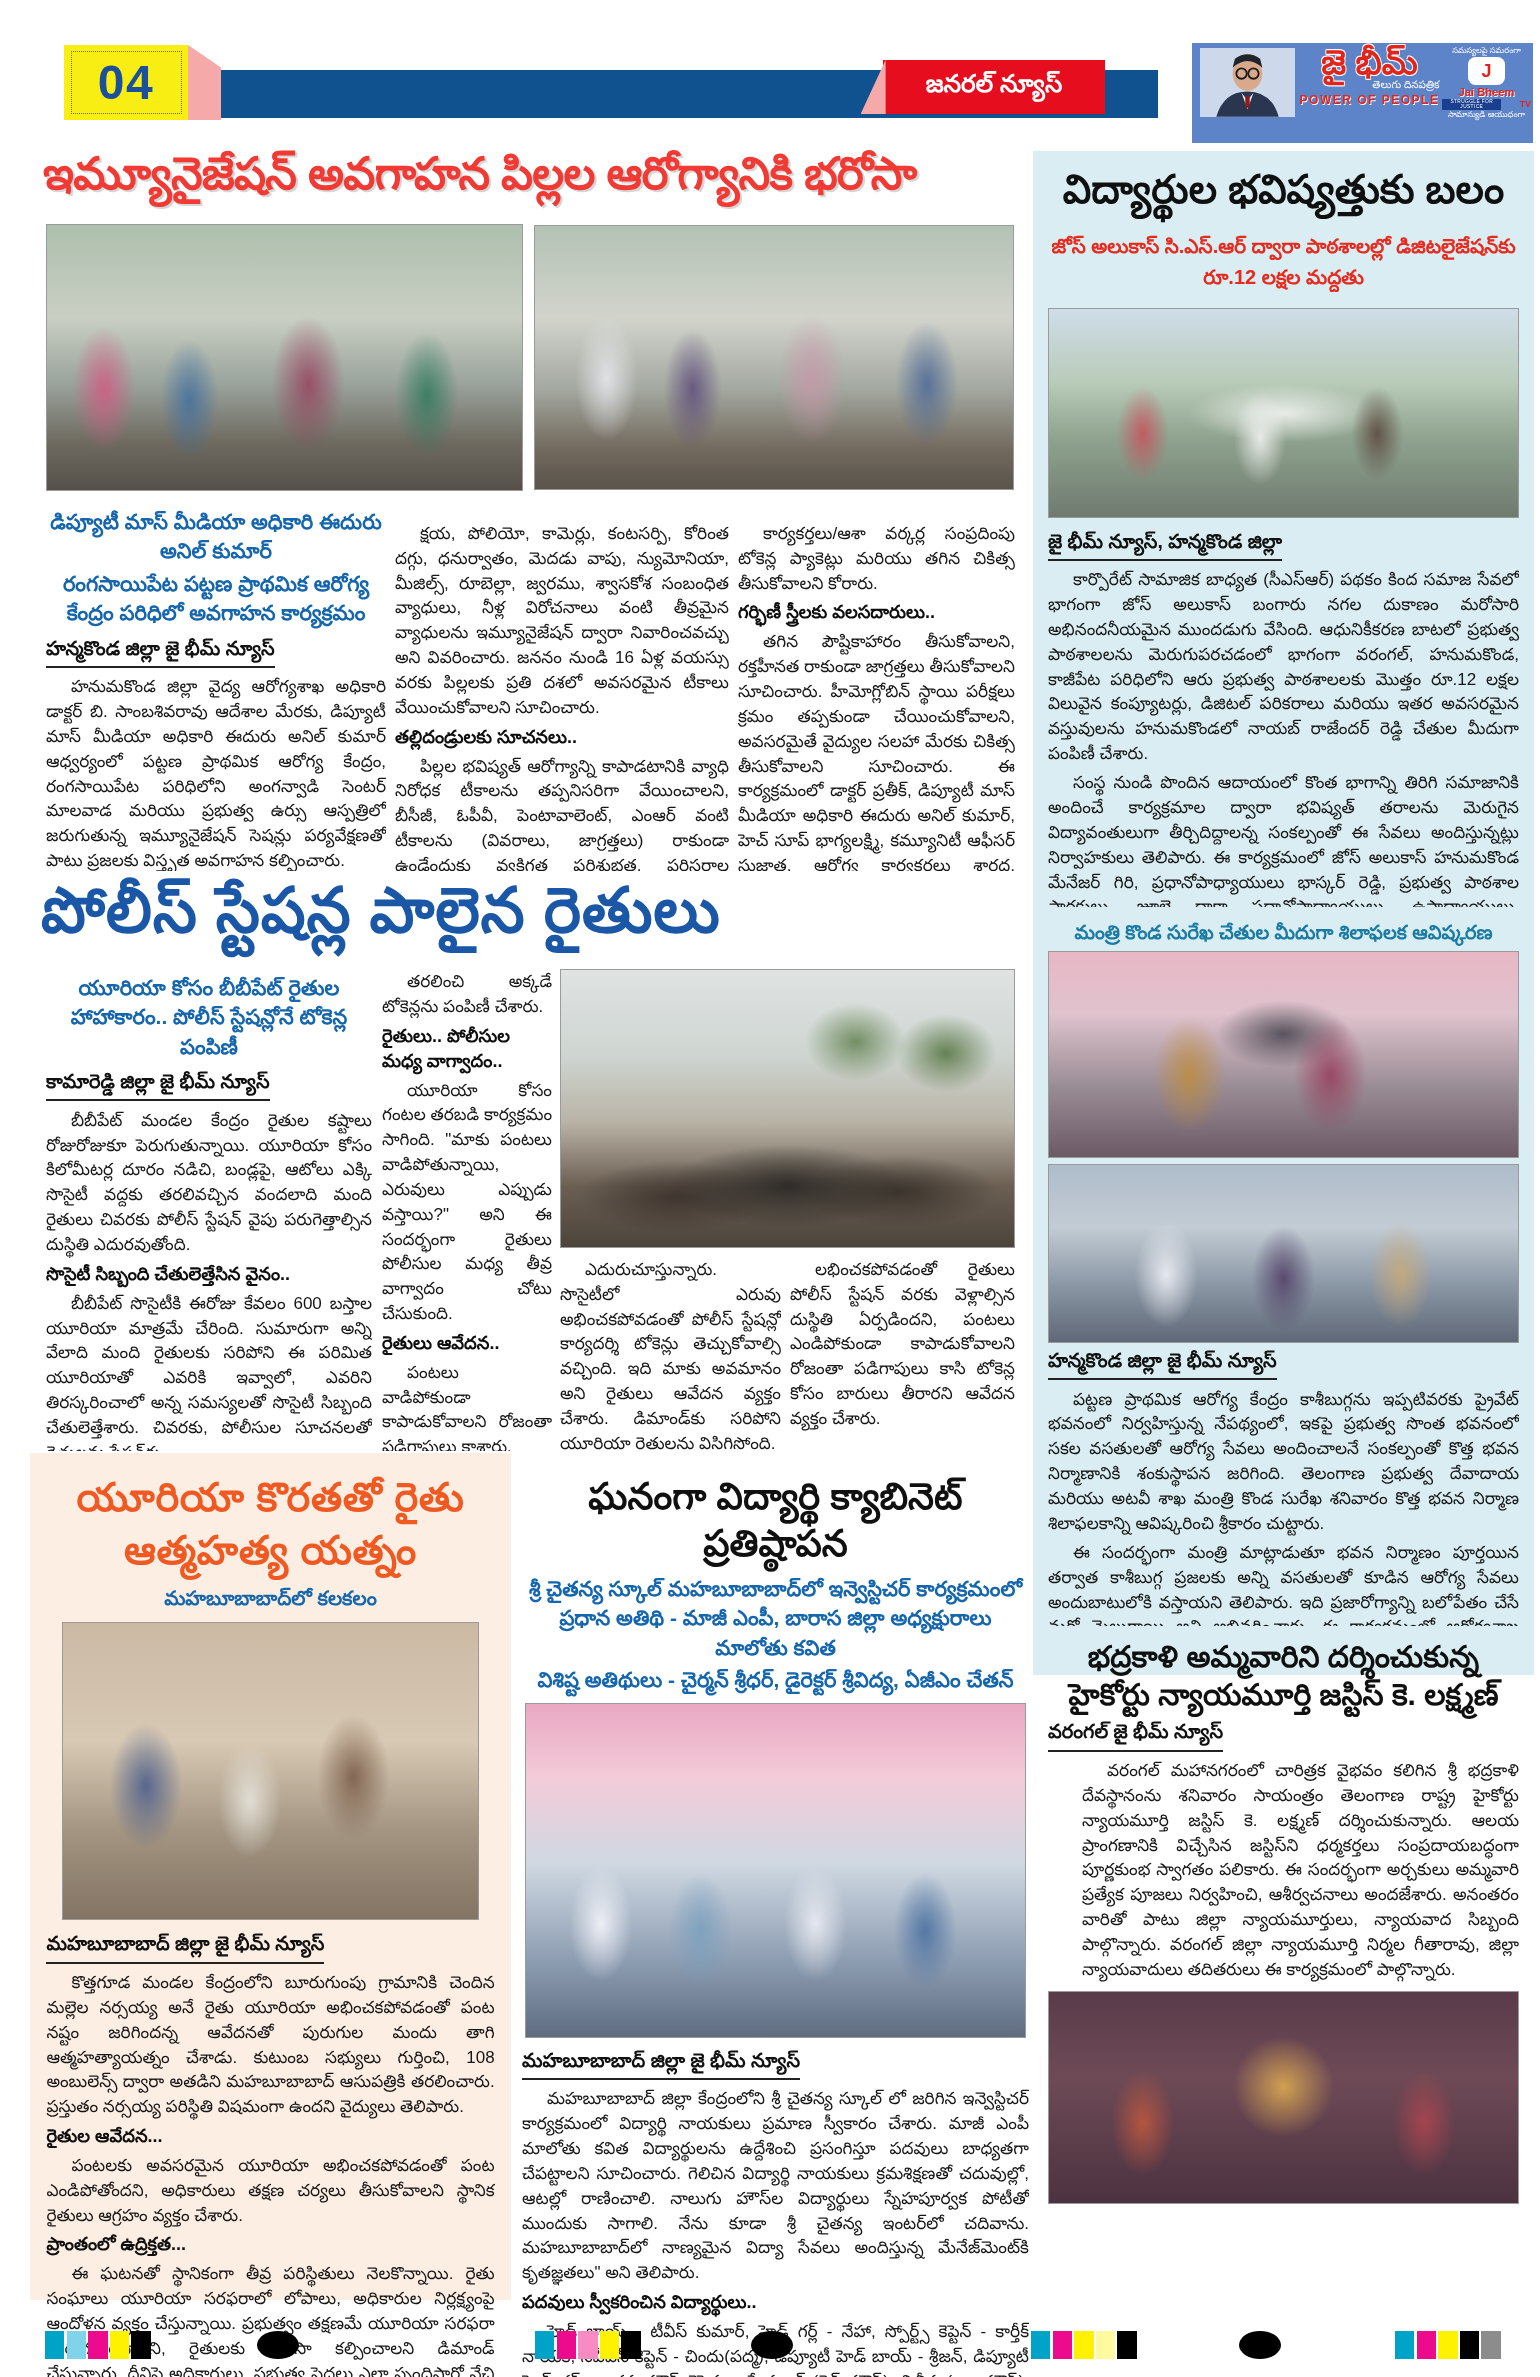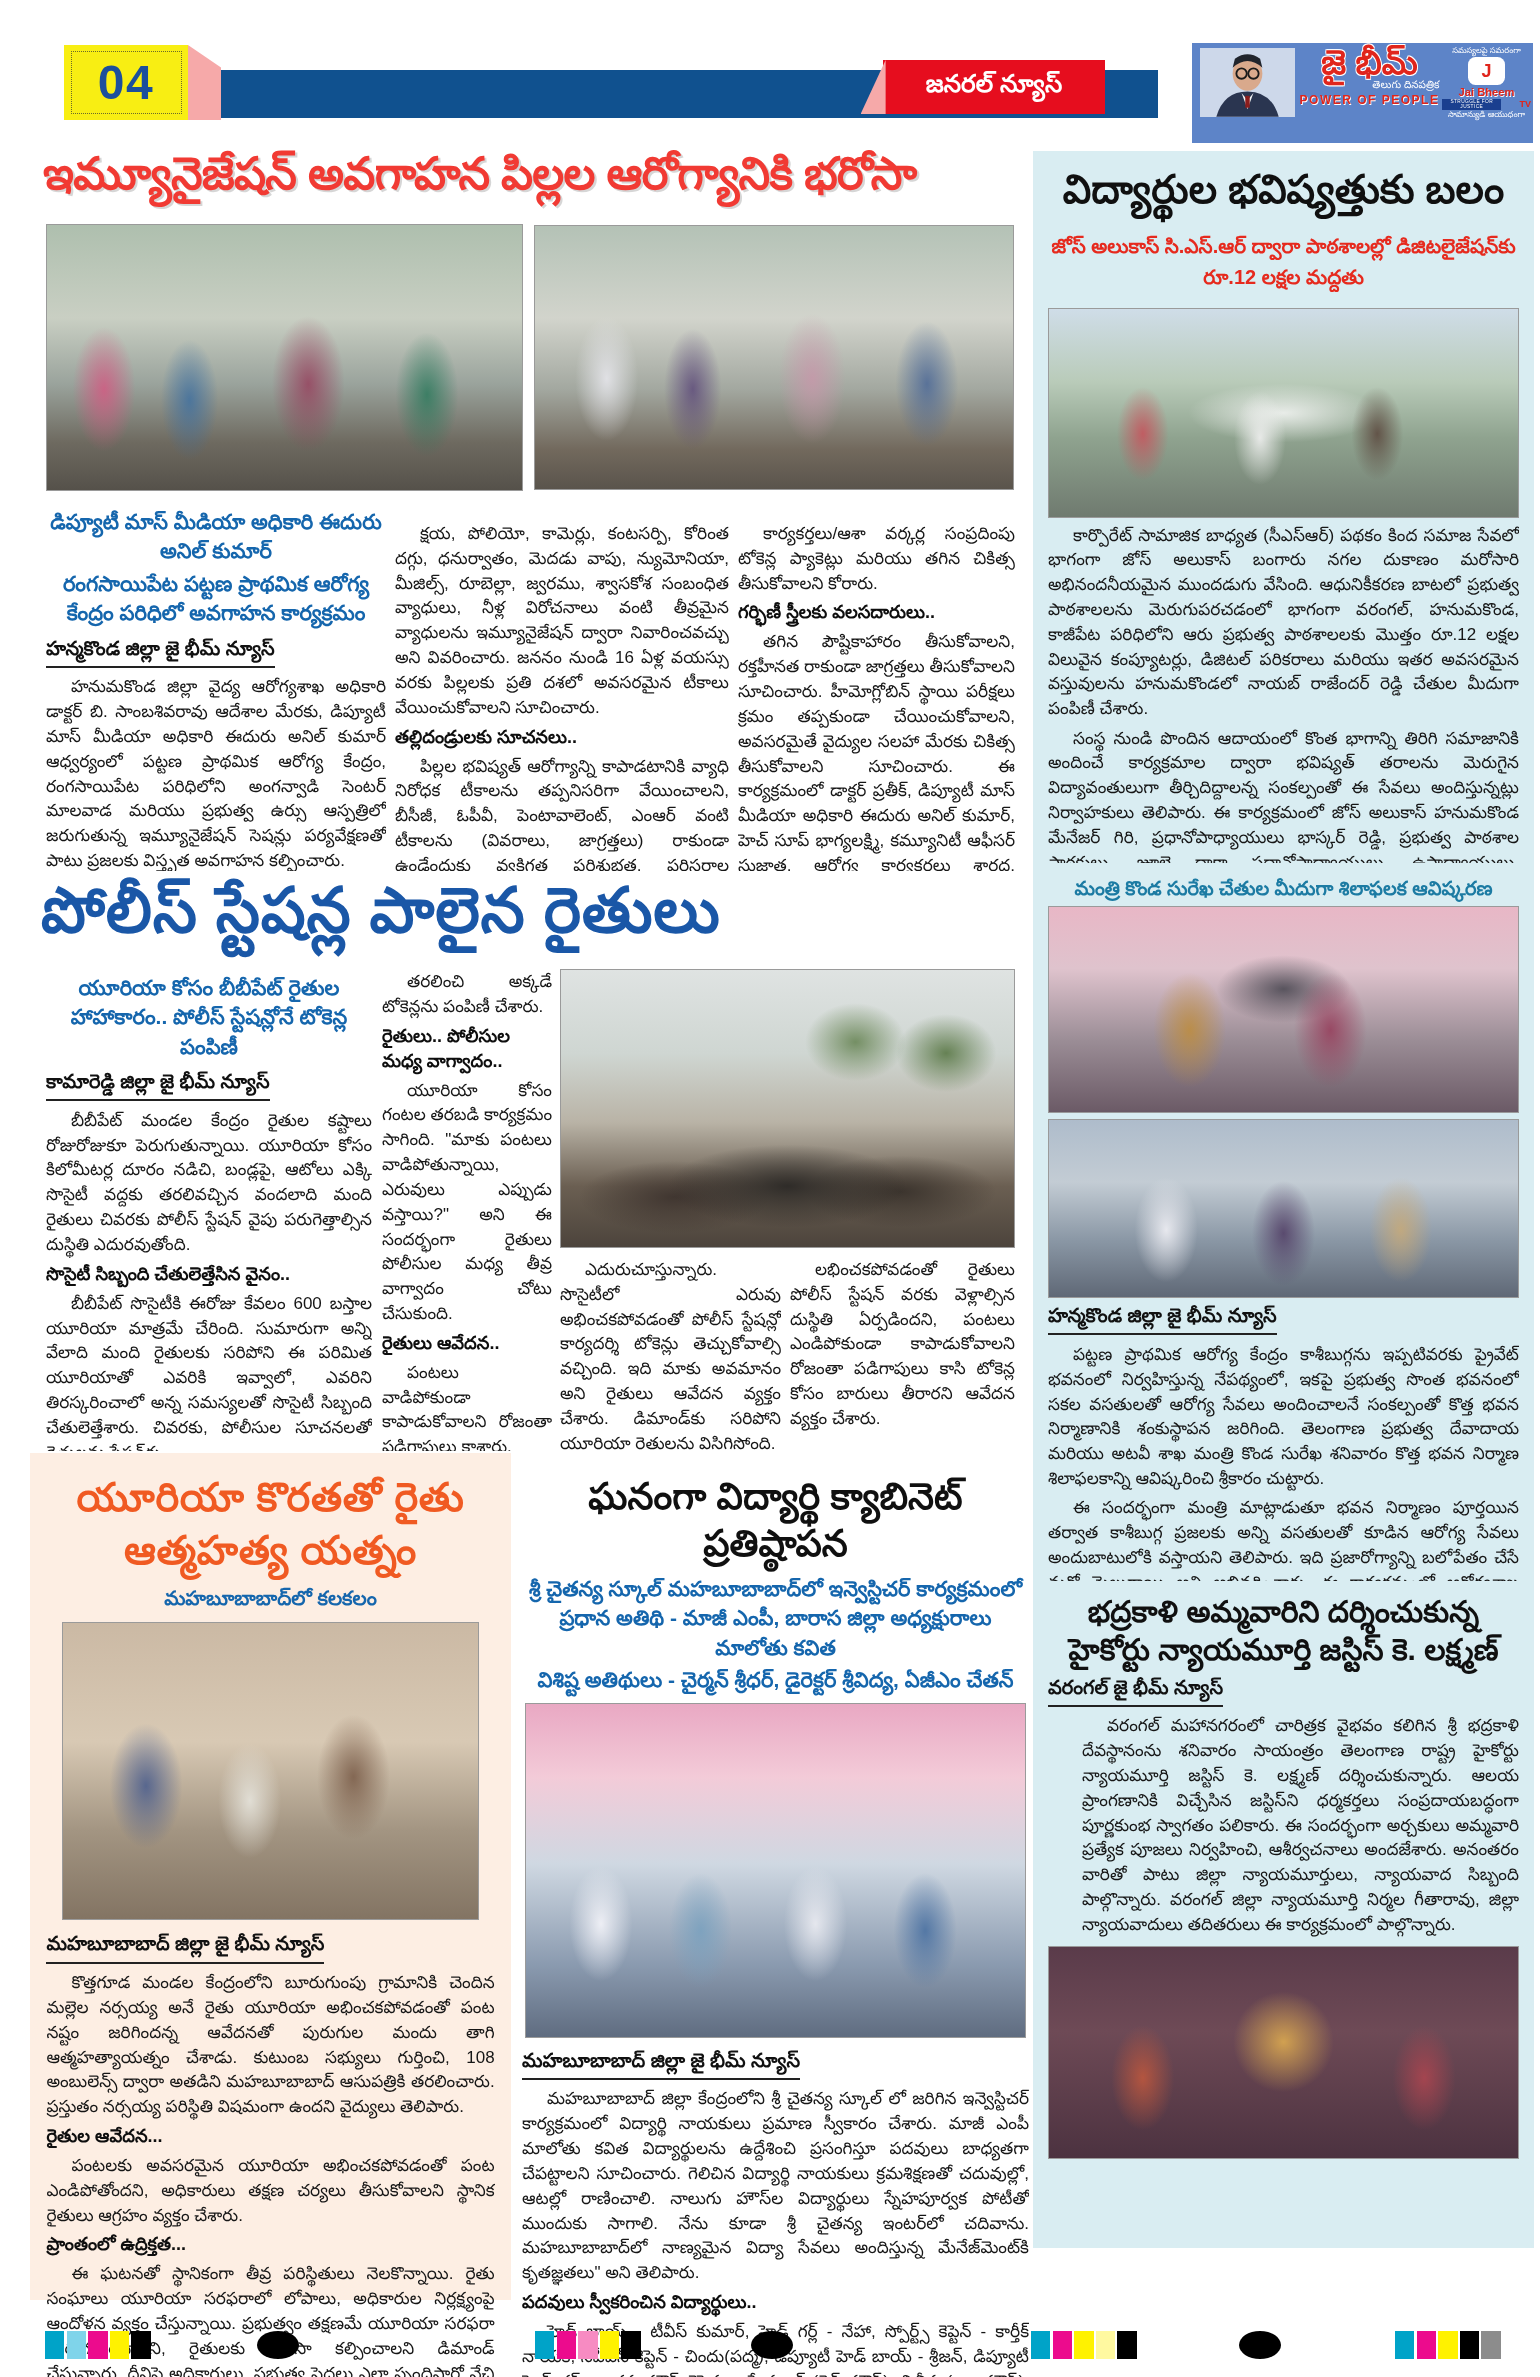--- a/index.html
+++ b/index.html
@@ -53,21 +53,21 @@
   .subhead{color:#1566ad;font-weight:700;text-align:center;font-size:21px;line-height:1.4;margin:3px 0;}
   .subred{color:#e62a1e;font-weight:700;text-align:center;font-size:20px;line-height:1.55;margin:15px 0;}
   .subteal{color:#1c7ba3;font-weight:700;text-align:center;font-size:19.4px;line-height:1.4;margin:4.5px 0;}
   .dateline{font-weight:700;font-size:19.4px;color:#111;border-bottom:2.2px solid #222;display:inline-block;padding-bottom:2.2px;margin:6px 0 7.5px;}
   .para{font-size:17px;line-height:1.46;text-align:justify;text-indent:25px;margin:0 0 4.5px;color:#161616;}
   .ihead{font-weight:700;font-size:18px;margin:6px 0 3px;color:#0e0e0e;}
   .colbody{overflow:hidden;}
   .hl-orange{font-size:40px;color:#f05a22;font-weight:800;text-align:center;line-height:1.32;letter-spacing:0.7px;}
   .pinkbox{left:30px;top:1453px;width:481px;height:847px;background:#fdeee3;padding:18px 16.4px;box-sizing:border-box;}
   .midart{left:522px;top:1473px;width:507px;height:863px;box-sizing:border-box;}
-  .rightcol{left:1033px;top:151px;width:501px;height:2097px;background:#d9edf2;padding:13.4px 15px;box-sizing:border-box;}
+  .rightcol{left:1033px;top:151px;width:501px;height:1524px;background:#d9edf2;padding:13.4px 15px;box-sizing:border-box;}
   
   .cbar{top:2331px;height:28px;display:flex;gap:2.2px;}
   .swatch{display:inline-block;width:19.4px;height:28px;}
   .oval{top:2331px;width:42px;height:28px;background:#000;border-radius:50%;}
 </style>
 </head>
 <body>
 
 <div id="page">
 
@@ -187,20 +187,21 @@
         <div class="ihead">పదవులు స్వీకరించిన విద్యార్థులు..</div>
         <div class="para">హెడ్ బాయ్ - టీవీస్ కుమార్, హెడ్ గర్ల్ - నేహా, స్పోర్ట్స్ కెప్టెన్ - కార్తీక్ నాయక్, సీపీఎస్ కెప్టెన్ - చిందు(పద్మ), డిప్యూటీ హెడ్ బాయ్ - శ్రీజన్, డిప్యూటీ హెడ్ గర్ల్ - అక్షర, హౌస్ కెప్టెన్లు - హేమంత్ (రెడ్ హౌస్), నితీష (బ్లూ హౌస్), సింగర్స్ - సాయి వర్షిత (కెప్టెన్), తులసి ప్రియ (వైస్ కెప్టెన్), శ్రేష్ఠ (వైస్ కెప్టెన్). ఈ కార్యక్రమంలో శ్రీ చైతన్య చైర్మన్ శ్రీధర్, డైరెక్టర్ శ్రీవిద్య, ఏజీఎం చేతన్, స్టేట్ కోఆర్డినేటర్, పి.ఈ.టీ. నాగరాజు, పాఠశాల సిబ్బంది, విద్యార్థుల తల్లిదండ్రులు, ఉపాధ్యాయులు హాజరై విద్యార్థులను అభినందించారు.</div>
       </div>
   </div>
 
   <div class="abs rightcol">
     <div>
       <div class="hlblack" style="font-size:40px;">విద్యార్థుల భవిష్యత్తుకు బలం</div>
       <div class="subred">జోస్ అలుకాస్ సి.ఎస్.ఆర్ ద్వారా పాఠశాలల్లో డిజిటలైజేషన్‌కు రూ.12 లక్షల మద్దతు</div>
       <div class="ph ph-digi" style="width:471px;height:210px;margin:6px 0;"></div>
+      <div><span class="dateline">జై భీమ్ న్యూస్, హన్మకొండ జిల్లా</span></div>
       <div class="colbody" style="max-height:339px;">
           <div class="para">కార్పొరేట్ సామాజిక బాధ్యత (సీఎస్ఆర్) పథకం కింద సమాజ సేవలో భాగంగా జోస్ అలుకాస్ బంగారు నగల దుకాణం మరోసారి అభినందనీయమైన ముందడుగు వేసింది. ఆధునికీకరణ బాటలో ప్రభుత్వ పాఠశాలలను మెరుగుపరచడంలో భాగంగా వరంగల్, హనుమకొండ, కాజీపేట పరిధిలోని ఆరు ప్రభుత్వ పాఠశాలలకు మొత్తం రూ.12 లక్షల విలువైన కంప్యూటర్లు, డిజిటల్ పరికరాలు మరియు ఇతర అవసరమైన వస్తువులను హనుమకొండలో నాయబ్ రాజేందర్ రెడ్డి చేతుల మీదుగా పంపిణీ చేశారు.</div>
           <div class="para">సంస్థ నుండి పొందిన ఆదాయంలో కొంత భాగాన్ని తిరిగి సమాజానికి అందించే కార్యక్రమాల ద్వారా భవిష్యత్ తరాలను మెరుగైన విద్యావంతులుగా తీర్చిదిద్దాలన్న సంకల్పంతో ఈ సేవలు అందిస్తున్నట్లు నిర్వాహకులు తెలిపారు. ఈ కార్యక్రమంలో జోస్ అలుకాస్ హనుమకొండ మేనేజర్ గిరి, ప్రధానోపాధ్యాయులు భాస్కర్ రెడ్డి, ప్రభుత్వ పాఠశాల పాఠకులు, జూలై దాకా ప్రధానోపాధ్యాయులు, ఉపాధ్యాయులు, ఉపాధ్యాయినీలు పెద్ద సంఖ్యలో పాల్గొన్నారు.</div>
         </div>
     </div>
 
     <div style="margin-top:12px;">
       <div class="subteal">మంత్రి కొండ సురేఖ చేతుల మీదుగా శిలాఫలక ఆవిష్కరణ</div>
       <div class="ph ph-found1" style="width:471px;height:207px;"></div>
       <div class="ph ph-found2" style="width:471px;height:179px;margin-top:6px;"></div>

